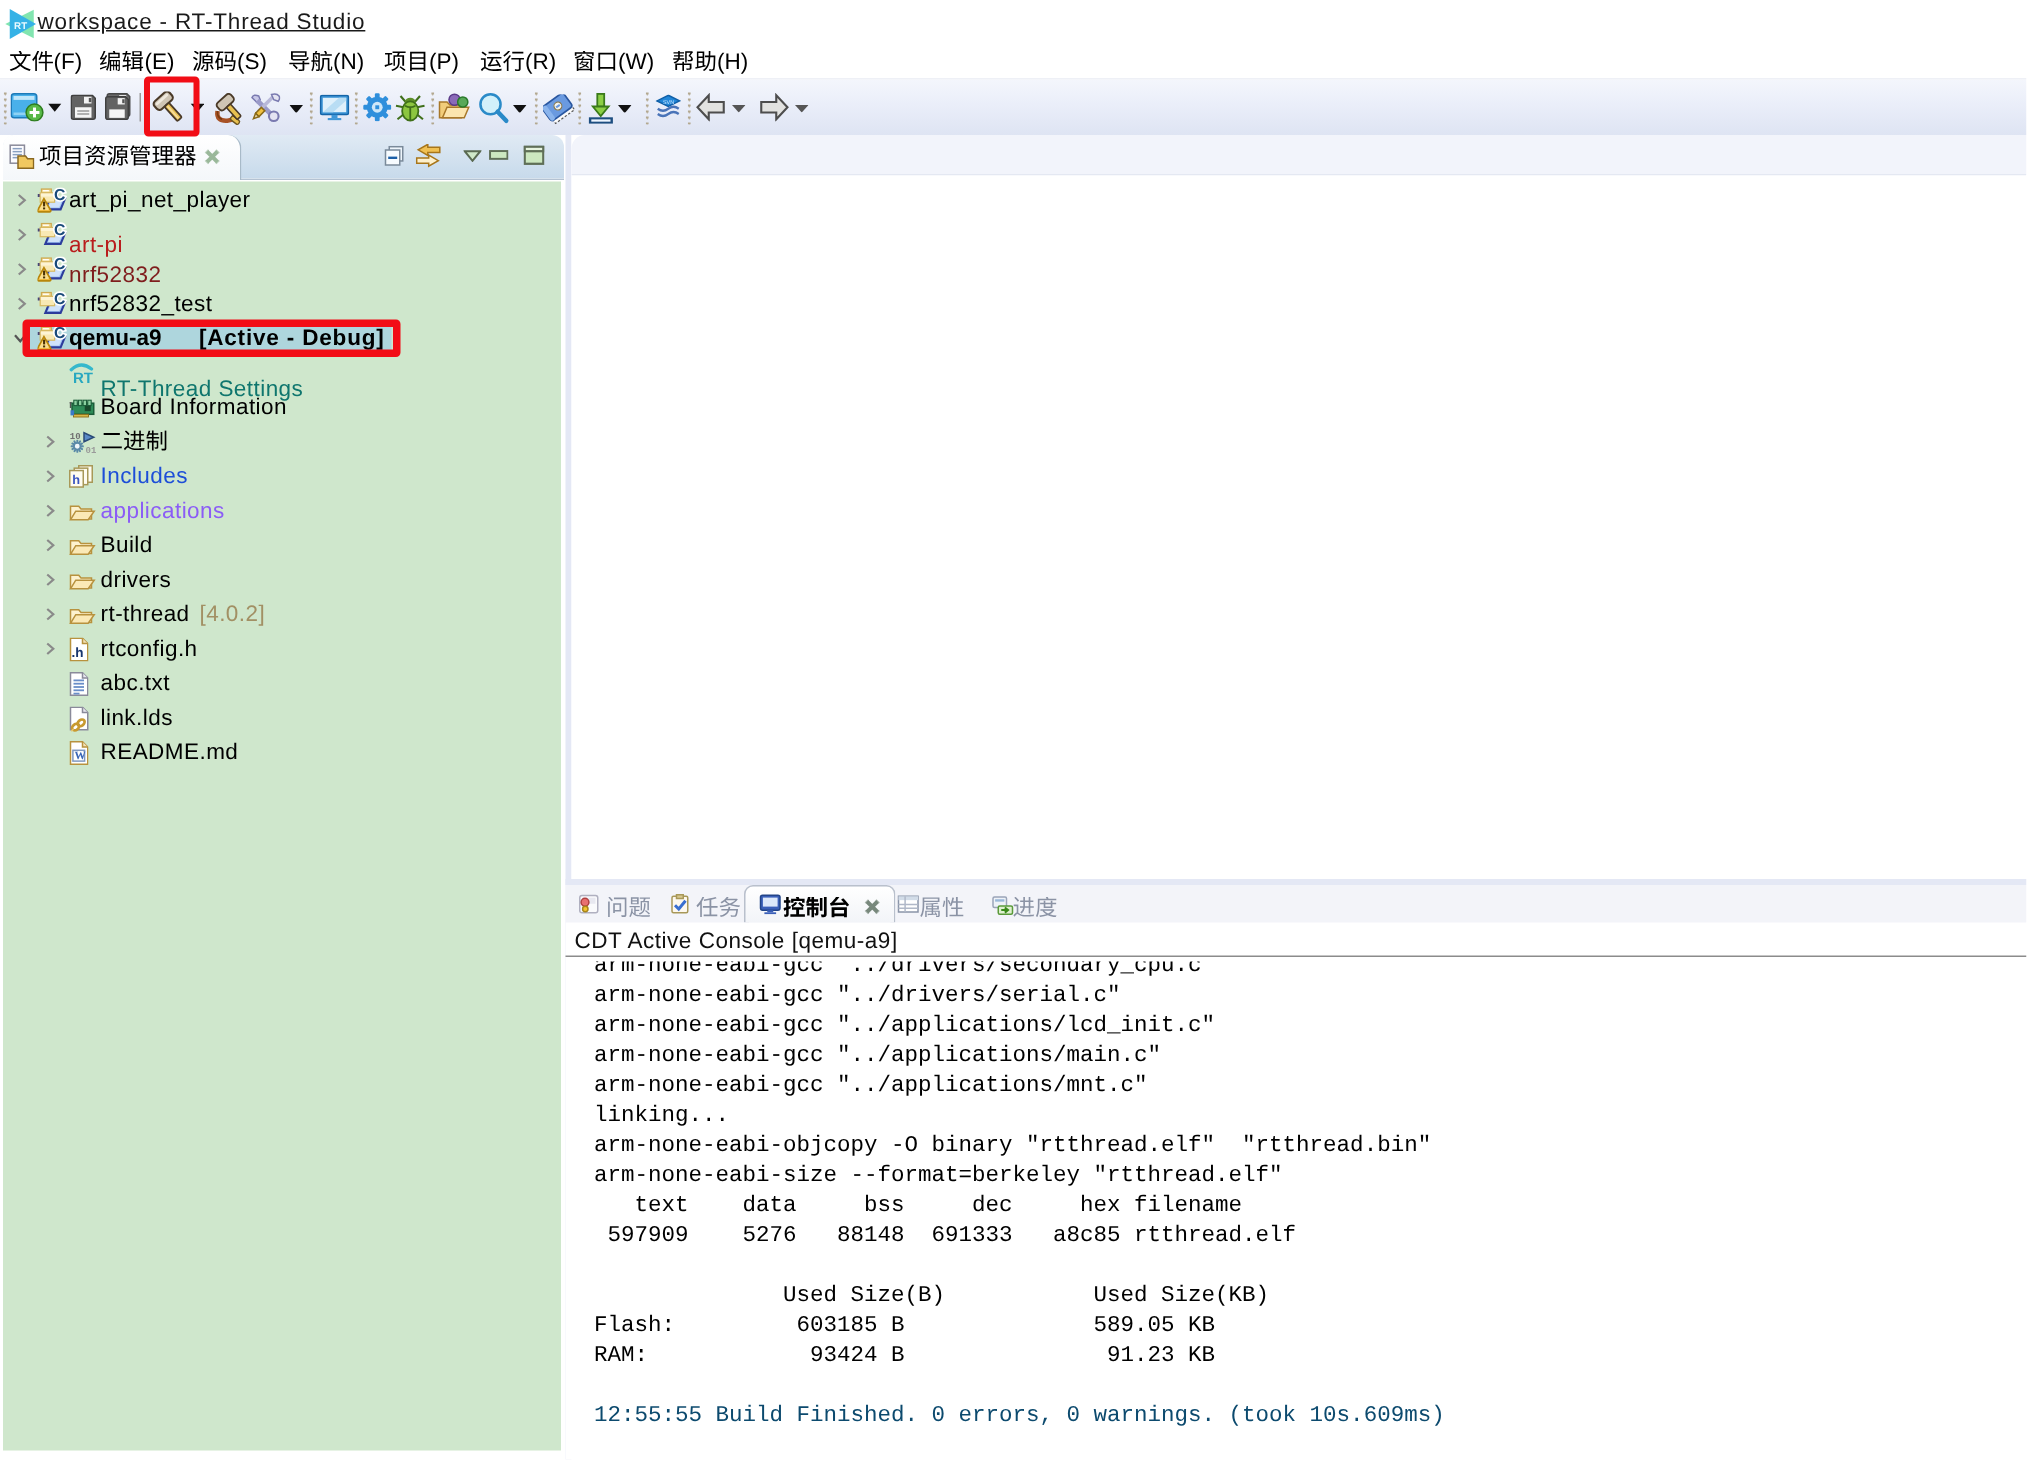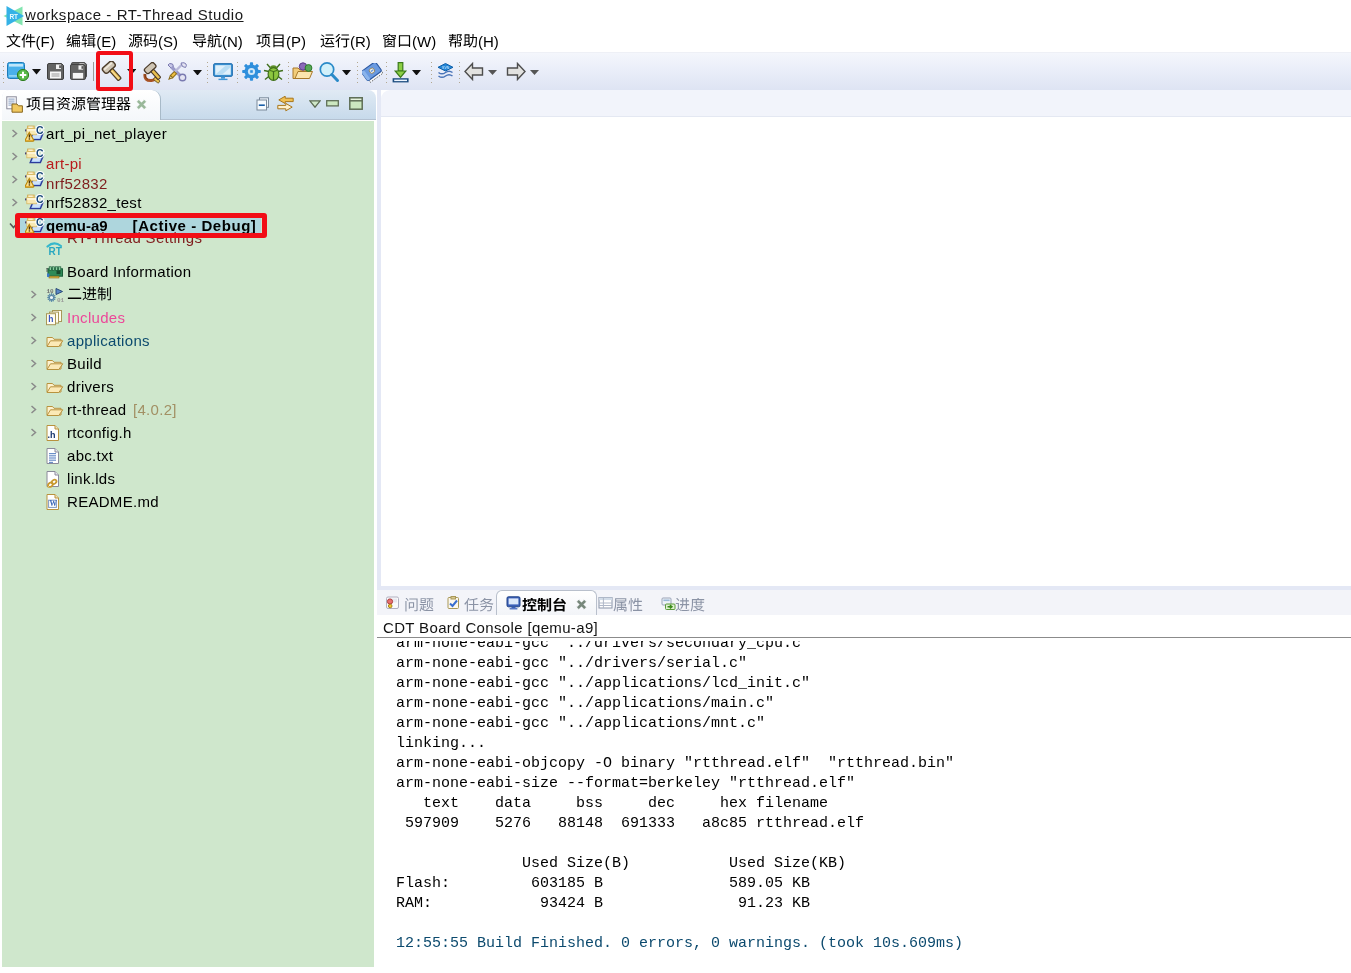--- a/index.html
+++ b/index.html
@@ -352,21 +352,21 @@
     <rect x="3.7" y="9.4" width="1.4" height="3.2" fill="#4a3205"></rect>
     <rect x="3.7" y="13.3" width="1.4" height="1.3" fill="#4a3205"></rect>
     <text x="11" y="8.6" font-family="Liberation Sans" font-weight="bold" font-size="10.5" fill="#1a4a7a" stroke="#ffffff" stroke-width="2.2" paint-order="stroke">C</text>
   </svg>
 <div style="position:absolute;left:46px;top:217.8px;font:700 15px/15px 'Liberation Sans',sans-serif;color:#000;white-space:pre;">qemu-a9</div>
 <div style="position:absolute;left:132.6px;top:217.8px;font:700 15px/15px 'Liberation Sans',sans-serif;color:#000;white-space:pre;letter-spacing:0.55px;">[Active - Debug]</div>
 <svg style="position:absolute;left:46px;top:240.5px;" width="17" height="16" viewBox="0 0 17 16">
     <path d="M1.5 5.5 Q8 -0.5 15 5" fill="none" stroke="#35b8cc" stroke-width="2.2" stroke-linecap="round"></path>
     <text x="2.6" y="14.4" font-family="Liberation Sans" font-weight="bold" font-size="10" fill="#28a8c0">RT</text>
   </svg>
-<div style="position:absolute;left:67px;top:230px;font:400 15px/15px 'Liberation Sans',sans-serif;color:#7f1d1d;white-space:pre;letter-spacing:0.3px;">RT-Thread Settings</div>
+<div style="position:absolute;left:67px;top:252px;font:400 15px/15px 'Liberation Sans',sans-serif;color:#0f766e;white-space:pre;letter-spacing:0.3px;">RT-Thread Settings</div>
 <svg style="position:absolute;left:46px;top:263.5px;" width="18" height="16" viewBox="0 0 18 16">
     <path d="M1 4.5 L1 8 M0.4 4.5 L1.8 4.5" stroke="#555" stroke-width="0.9" fill="none"></path>
     <rect x="2" y="4.8" width="14.5" height="7.4" fill="#2e8b57" stroke="#1a5c38"></rect>
     <rect x="3.2" y="2.8" width="2.3" height="3.6" fill="#8ad0a0" stroke="#1a5c38" stroke-width="0.7"></rect>
     <rect x="6.300000000000001" y="2.8" width="2.3" height="3.6" fill="#8ad0a0" stroke="#1a5c38" stroke-width="0.7"></rect>
     <rect x="9.4" y="2.8" width="2.3" height="3.6" fill="#8ad0a0" stroke="#1a5c38" stroke-width="0.7"></rect>
     <rect x="12.5" y="2.8" width="2.3" height="3.6" fill="#8ad0a0" stroke="#1a5c38" stroke-width="0.7"></rect>
     <rect x="3" y="12.2" width="10" height="1.8" fill="#d8b84a" stroke="#8a6a14" stroke-width="0.6"></rect>
     <rect x="1" y="9.5" width="2.4" height="3.4" fill="#3a78c8"></rect>
     <rect x="10.5" y="6.5" width="4" height="3.6" fill="#174a2c"></rect>
@@ -412,29 +412,29 @@
       <rect x="0.5" y="0.5" width="9" height="11" fill="#fffcf0" stroke="#a89858"></rect>
     </g>
     <g transform="translate(3,1.6)">
       <rect x="0.5" y="0.5" width="9" height="11" fill="#fffcf0" stroke="#a89858"></rect>
     </g>
     <g transform="translate(0,3.2)">
       <rect x="0.5" y="0.5" width="9" height="11" fill="#fffcf0" stroke="#a89858"></rect>
     </g>
     <text x="2.2" y="12.4" font-family="Liberation Sans" font-weight="bold" font-size="8.5" fill="#3a55c0">h</text>
   </svg>
-<div style="position:absolute;left:67px;top:309.8px;font:400 15px/15px 'Liberation Sans',sans-serif;color:#ec4899;white-space:pre;letter-spacing:0.3px;">Includes</div>
+<div style="position:absolute;left:67px;top:309.8px;font:400 15px/15px 'Liberation Sans',sans-serif;color:#1d4ed8;white-space:pre;letter-spacing:0.3px;">Includes</div>
 <svg style="position:absolute;left:29px;top:336.0px;" width="9" height="9" viewBox="0 0 9 9">
     <path d="M2.5 1 L6.5 4.5 L2.5 8" fill="none" stroke="#8a8a8a" stroke-width="1.5"></path>
   </svg>
 <svg style="position:absolute;left:46px;top:332.5px;" width="18" height="16" viewBox="0 0 18 16">
     <path d="M1 4.5 L6.5 4.5 L8 6.3 L15 6.3 L15 13 L1 13Z" fill="#fdf2cf" stroke="#b8923e"></path>
     <path d="M1 13.5 L12.8 13.5 L16.8 7.8 L4.5 7.8Z" fill="#fbe9b6" stroke="#b8923e"></path>
   </svg>
-<div style="position:absolute;left:67px;top:332.8px;font:400 15px/15px 'Liberation Sans',sans-serif;color:#0c4a6e;white-space:pre;letter-spacing:0.3px;">applications</div>
+<div style="position:absolute;left:67px;top:332.8px;font:400 15px/15px 'Liberation Sans',sans-serif;color:#8b5cf6;white-space:pre;letter-spacing:0.3px;">applications</div>
 <svg style="position:absolute;left:29px;top:359.0px;" width="9" height="9" viewBox="0 0 9 9">
     <path d="M2.5 1 L6.5 4.5 L2.5 8" fill="none" stroke="#8a8a8a" stroke-width="1.5"></path>
   </svg>
 <svg style="position:absolute;left:46px;top:355.5px;" width="18" height="16" viewBox="0 0 18 16">
     <path d="M1 4.5 L6.5 4.5 L8 6.3 L15 6.3 L15 13 L1 13Z" fill="#fdf2cf" stroke="#b8923e"></path>
     <path d="M1 13.5 L12.8 13.5 L16.8 7.8 L4.5 7.8Z" fill="#fbe9b6" stroke="#b8923e"></path>
   </svg>
 <div style="position:absolute;left:67px;top:355.8px;font:400 15px/15px 'Liberation Sans',sans-serif;color:#000;white-space:pre;letter-spacing:0.3px;">Build</div>
 <svg style="position:absolute;left:29px;top:382.0px;" width="9" height="9" viewBox="0 0 9 9">
     <path d="M2.5 1 L6.5 4.5 L2.5 8" fill="none" stroke="#8a8a8a" stroke-width="1.5"></path>
@@ -541,21 +541,21 @@
 <svg style="position:absolute;left:661px;top:596px;" width="15" height="14" viewBox="0 0 15 14">
     <rect x="1" y="2" width="9" height="7" rx="1" fill="#eef2f8" stroke="#9aa4b8"></rect>
     <rect x="2.4" y="3.5" width="6.2" height="1.6" fill="#9ab8d8"></rect>
     <rect x="4.5" y="8" width="9.5" height="5.5" rx="1" fill="#dff0d0" stroke="#5a9a3a"></rect>
     <path d="M6.5 10.7 L10.5 10.7 M8.9 9 L11 10.7 L8.9 12.4" fill="none" stroke="#3a8a1a" stroke-width="1.4"></path>
   </svg>
 <div style="position:absolute;left:674.5px;top:597.5px;"><svg width="30" height="16" viewBox="0 0 30 16" fill="#8b93a5">
       <path transform="translate(0,0)" d="M1.2 0.5C2 1.3 3 2.4 3.5 3.1L4.4 2.3C3.9 1.7 2.9 0.7 2 -0.1ZM10.8 -0.1V2.3H8.3V-0.1H7.2V2.3H5.1V3.4H7.2V5.2L7.2 6.1H5V7.2H7.1C6.8 8.3 6.3 9.4 5.2 10.3C5.5 10.4 5.9 10.9 6 11.1C7.4 10.1 7.9 8.6 8.2 7.2H10.8V11H11.9V7.2H14.2V6.1H11.9V3.4H13.9V2.3H11.9V-0.1ZM8.3 3.4H10.8V6.1H8.3L8.3 5.2ZM3.9 5H0.8V6.1H2.8V10.4C2.1 10.6 1.4 11.3 0.6 12.2L1.3 13.2C2.1 12.2 2.8 11.3 3.3 11.3C3.7 11.3 4.2 11.8 4.8 12.2C5.8 12.8 7.1 13 8.9 13C10.4 13 13.1 12.9 14.1 12.8C14.1 12.5 14.3 12 14.5 11.7C13 11.8 10.7 12 9 12C7.3 12 6 11.9 5 11.2C4.5 10.9 4.2 10.6 3.9 10.5Z"></path>
       <path transform="translate(15,0)" d="M5.8 2.5V3.8H3.4V4.8H5.8V7.3H11.6V4.8H14.1V3.8H11.6V2.5H10.5V3.8H6.9V2.5ZM10.5 4.8V6.4H6.9V4.8ZM11.4 9.2C10.7 9.9 9.8 10.5 8.7 11C7.6 10.5 6.8 9.9 6.1 9.2ZM3.6 8.2V9.2H5.5L5 9.4C5.6 10.2 6.5 10.9 7.5 11.5C6 11.9 4.5 12.2 2.9 12.3C3 12.6 3.3 13 3.3 13.3C5.2 13.1 7 12.7 8.6 12.1C10.1 12.8 11.9 13.2 13.8 13.4C13.9 13.1 14.2 12.7 14.4 12.4C12.8 12.3 11.2 12 9.9 11.5C11.2 10.8 12.3 9.8 13 8.6L12.3 8.2L12.1 8.2ZM7.1 -0.2C7.3 0.2 7.5 0.7 7.7 1.1H1.9V5.2C1.9 7.4 1.8 10.6 0.6 12.9C0.8 13 1.3 13.2 1.6 13.4C2.8 11 3 7.6 3 5.2V2.2H14.2V1.1H9C8.8 0.6 8.5 0 8.2 -0.5Z"></path>
     </svg></div>
-<div style="position:absolute;left:383px;top:620.3px;font:400 15px/15px 'Liberation Sans',sans-serif;color:#111;white-space:pre;letter-spacing:0.35px;">CDT Board Console [qemu-a9]</div>
+<div style="position:absolute;left:383px;top:620.3px;font:400 15px/15px 'Liberation Sans',sans-serif;color:#111;white-space:pre;letter-spacing:0.35px;">CDT Active Console [qemu-a9]</div>
 <div style="position:absolute;left:377px;top:637px;width:974px;height:1px;background:#8b8b8b;"></div>
 <div style="position:absolute;left:377px;top:641px;width:974px;height:332px;overflow:hidden;">
     <pre style="margin:-7px 0 0 19px;font:15px/20px 'Liberation Mono',monospace;color:#000;">arm-none-eabi-gcc  ../drivers/secondary_cpu.c
 arm-none-eabi-gcc "../drivers/serial.c"
 arm-none-eabi-gcc "../applications/lcd_init.c"
 arm-none-eabi-gcc "../applications/main.c"
 arm-none-eabi-gcc "../applications/mnt.c"
 linking...
 arm-none-eabi-objcopy -O binary "rtthread.elf"  "rtthread.bin"
 arm-none-eabi-size --format=berkeley "rtthread.elf"

